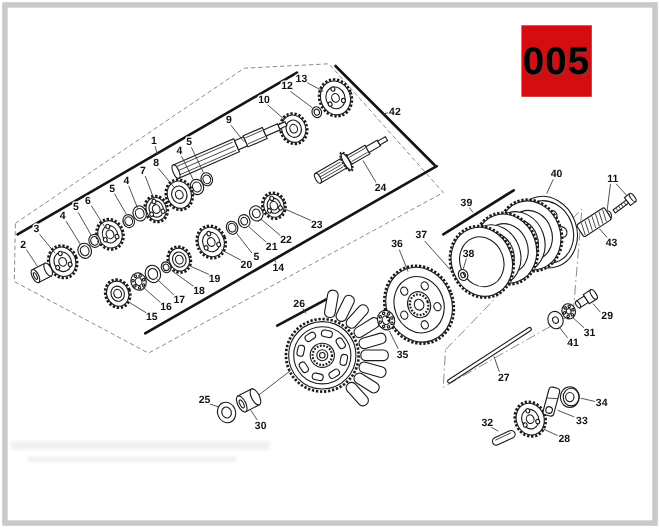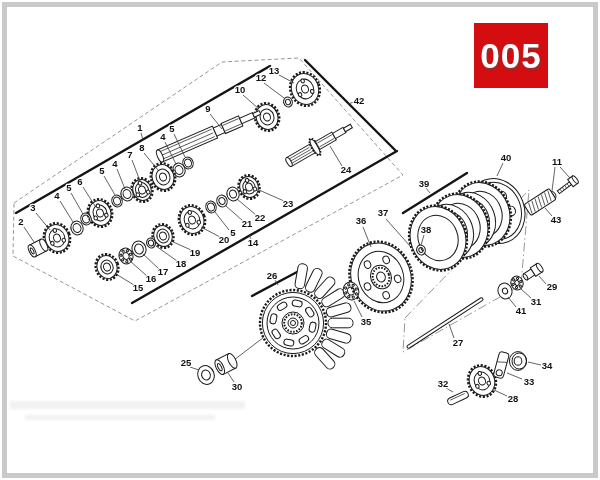--- a/index.html
+++ b/index.html
@@ -1,21 +1,21 @@
 <!DOCTYPE html>
 <html><head>
 <meta charset="utf-8">
 <style>
   html,body{margin:0;padding:0}
   body{width:600px;height:480px;position:relative;background:#fff;overflow:hidden;
        font-family:"Liberation Sans",sans-serif}
   .page-border{position:absolute;left:2px;top:2px;right:2px;bottom:2px;
        border:5px solid #c9c9c9;pointer-events:none;z-index:5}
-  .badge{position:absolute;left:474px;top:23px;width:74px;height:65px;background:#d40d10;
-       color:#ffffff;display:flex;align-items:center;justify-content:center;
+  .badge{position:absolute;left:474px;top:23px;width:64px;height:65px;background:#d40d10;
+       color:#000000;display:flex;align-items:center;justify-content:center;
        font-size:35px;font-weight:bold;letter-spacing:1px;z-index:4;
        text-shadow:1px 2px 2px rgba(80,80,80,.55)}
   .ghost{position:absolute;background:#f1f1f1;filter:blur(1.5px);z-index:1}
   svg{position:absolute;left:0;top:0;z-index:2}
   .ln{fill:none;stroke:#1a1a1a;stroke-width:1}
   .f{fill:#fff}
   .fw{fill:#fff;stroke:none}
   .t{stroke-width:.65}
   .tooth{fill:#fff;stroke:#1a1a1a;stroke-width:2.4;stroke-dasharray:2.1 1.6}
   .tooth2{fill:#fff;stroke:#1a1a1a;stroke-width:2;stroke-dasharray:1.6 1.4}

